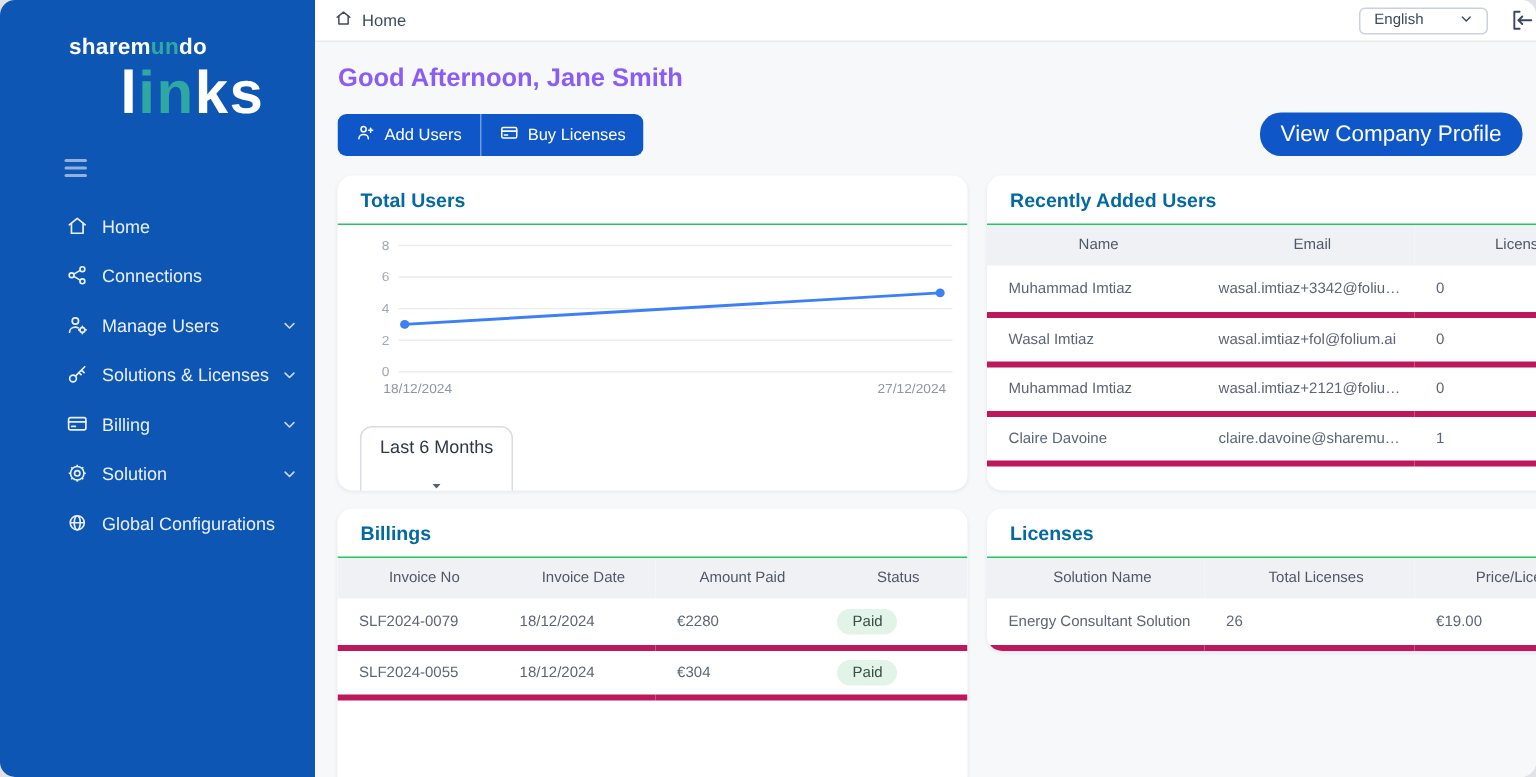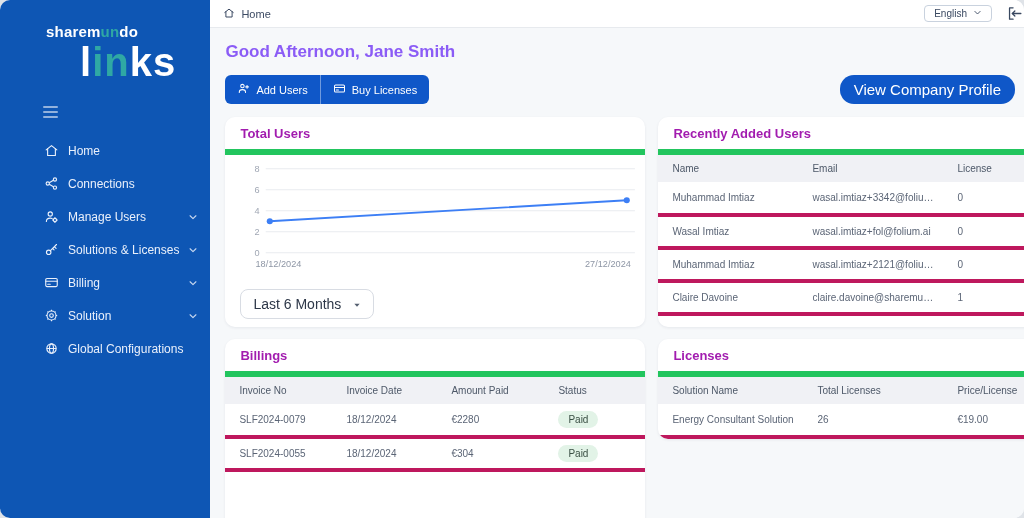--- a/index.html
+++ b/index.html
@@ -20,49 +20,49 @@
   .side-item .icon svg { width:15px; height:15px; display:block; }
   .side-item .chev { margin-left:auto; opacity:.85; }
   .side-item .chev svg { width:10px; height:10px; display:block; }
 
   
   .main { flex:1; display:flex; flex-direction:column; overflow:hidden; background:var(--page-bg,#F6F8FA); }
   .topbar { height:28px; background:#fff; border-bottom:1px solid #e7eaee; display:flex; align-items:center; padding:0 8px 0 13px; flex:0 0 auto; }
   .crumb { display:flex; align-items:center; gap:6px; font-size:11px; color:#3c4a63; cursor:pointer; }
   .crumb svg { width:12px; height:12px; }
   .topbar-right { margin-left:auto; display:flex; align-items:center; }
-  .lang-select { border:1px solid #c9d2de; border-radius:4px; padding:2px 9px; font-size:10px; color:#394860; background:#fff; display:flex; gap:6px; cursor:pointer; }
+  .lang-select { border:1px solid #c9d2de; border-radius:4px; padding:2px 9px; font-size:10px; color:#394860; background:#fff; display:flex; gap:24px; cursor:pointer; }
   .lang-select svg { width:9px; height:9px; }
   .logout { margin-left:14px; margin-right:-7px; cursor:pointer; color:#394860; }
   .logout svg { width:17px; height:17px; display:block; }
 
   .content { flex:1; overflow:hidden; }
   .greeting { margin:14px 0 0 15px; font-size:17px; font-weight:bold; color:#8b5cf6; }
-  .actions-row { margin:13px 9px 0 15px; display:flex; }
+  .actions-row { margin:13px 9px 0 15px; display:flex; align-items:center; }
   .btn-group { display:flex; border-radius:6px; overflow:hidden; }
   .btn-blue { background:var(--button-blue,#0F57C8); color:#fff; border:none; font-size:11px; font-family:inherit; display:flex; align-items:center; gap:6px; padding:6px 12px; cursor:pointer; }
   .btn-group .btn-blue + .btn-blue { border-left:1px solid rgba(255,255,255,.4); }
   .btn-blue svg { width:13px; height:13px; }
   .btn-pill { margin-left:auto; background:var(--button-blue,#0F57C8); color:#fff; border:none; font-size:15px; font-family:inherit; padding:6px 14px; border-radius:14px; cursor:pointer; }
 
   .grid { margin:13px 8px 0 15px; display:grid; grid-template-columns:420px 418px; column-gap:13px; row-gap:12px; align-items:start; }
   .card { background:#fff; border-radius:10px; box-shadow:0 1px 3px rgba(20,30,60,.07); overflow:hidden; position:relative; }
-  .card-title { padding:9px 15px 8px 15px; font-size:13px; font-weight:bold; color:#a21caf; border-bottom:6px solid #22c55e; }
+  .card-title { padding:9px 15px 8px 15px; font-size:13px; font-weight:bold; color:#0369a1; border-bottom:1px solid #22c55e; }
   .h210 { height:210px; }
   .h188 { height:188px; }
 
   
   .chart-wrap { padding:4px 6px 0 4px; }
   .chart-wrap svg { width:100%; height:118px; display:block; }
-  .filter-btn { margin:12px 0 0 15px; background:#fff; border:1px solid #d8dce3; border-radius:8px; padding:6px 12px; font-size:14px; font-family:inherit; color:#2d3748; display:inline-flex; align-items:center; gap:12px; cursor:pointer; }
+  .filter-btn { margin:12px 0 0 15px; background:#fff; border:1px solid #d8dce3; border-radius:8px; padding:6px 12px; font-size:12px; font-family:inherit; color:#2d3748; display:inline-flex; align-items:center; gap:12px; cursor:pointer;flex-direction:column; }
   .filter-btn svg { width:8px; height:8px; }
 
   
   table { width:100%; border-collapse:collapse; table-layout:fixed; }
-  th { background:#f0f1f5; height:27px; font-size:10px; font-weight:500; color:#4d5868; text-align:left; padding:0 6px 0 14px; }
+  th { background:#f0f1f5; height:27px; font-size:10px; font-weight:500; color:#4d5868; text-align:center; padding:0 6px 0 14px; }
   td { height:33px; font-size:10px; color:#5b6576; padding:0 6px 0 14px; border-bottom:4px solid #be185d; overflow:hidden; white-space:nowrap; text-overflow:ellipsis; }
   table.tbl-recent th:nth-child(1), table.tbl-recent td:nth-child(1) { width:140px; }
   table.tbl-recent th:nth-child(2), table.tbl-recent td:nth-child(2) { width:145px; }
   table.tbl-lic th:nth-child(1), table.tbl-lic td:nth-child(1) { width:145px; }
   table.tbl-lic th:nth-child(2), table.tbl-lic td:nth-child(2) { width:140px; }
   table.tbl-bill th:nth-child(1), table.tbl-bill td:nth-child(1) { width:107px; }
   table.tbl-bill th:nth-child(2), table.tbl-bill td:nth-child(2) { width:105px; }
   table.tbl-bill th:nth-child(3), table.tbl-bill td:nth-child(3) { width:107px; }
   .badge { display:inline-block; background:var(--badge-bg,#E2F3E7); color:var(--badge-text,#3A4F44); font-size:10px; padding:3px 10px; border-radius:10px; }
 </style>

